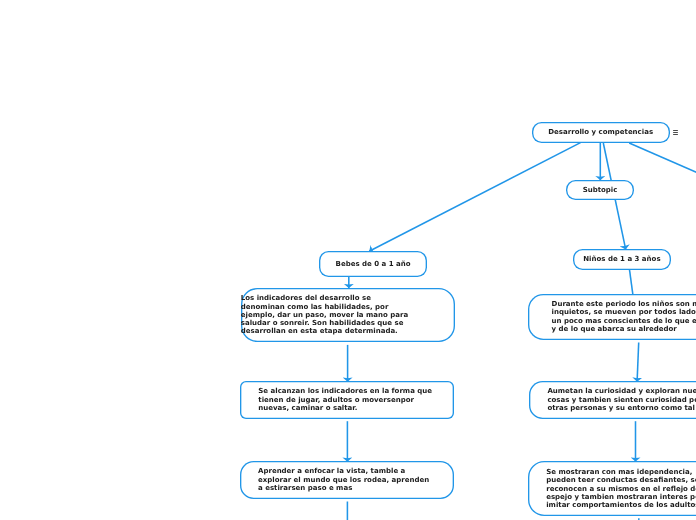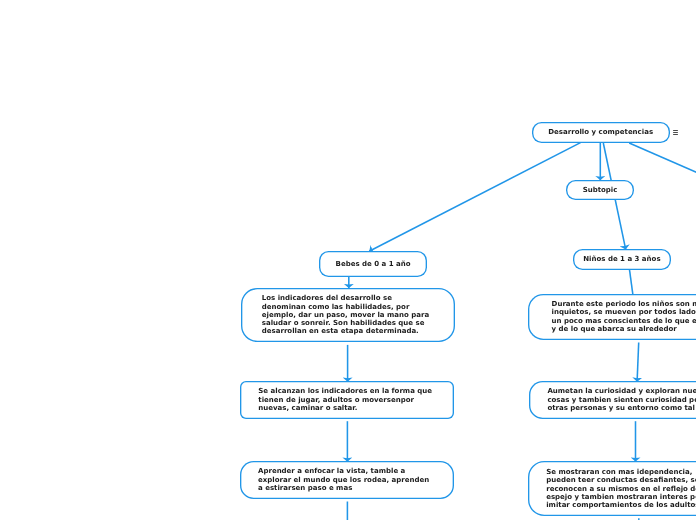--- a/index.html
+++ b/index.html
@@ -62,21 +62,21 @@
   </div>
 
   <div class="node pill" style="left:294.9px;top:250.8px;width:108.3px;height:26px;margin-left:24px;">
     <span class="txt">Bebes de 0 a 1 año</span>
   </div>
 
   <div class="node pill" style="left:572.9px;top:248.8px;width:98px;height:20.8px;">
     <span class="txt">Niños de 1 a 3 años</span>
   </div>
 
-  <div class="node para" style="left:240.8px;top:287.5px;width:214.4px;height:54.9px;padding-left:21px;border-radius:16.2px;">
+  <div class="node para" style="left:240.8px;top:287.5px;width:214.4px;height:54.9px;padding-left:0;border-radius:16.2px;">
     <div class="txt">
       <div>Los indicadores del desarrollo se</div>
       <div>denominan como las habilidades, por</div>
       <div>ejemplo, dar un paso, mover la mano para</div>
       <div>saludar o sonreir. Son habilidades que se</div>
       <div>desarrollan en esta etapa determinada.</div>
     </div>
   </div>
 
   <div class="node para" style="left:240px;top:380.8px;width:214.4px;height:37.8px;padding-left:18.3px;border-radius:6px;">

